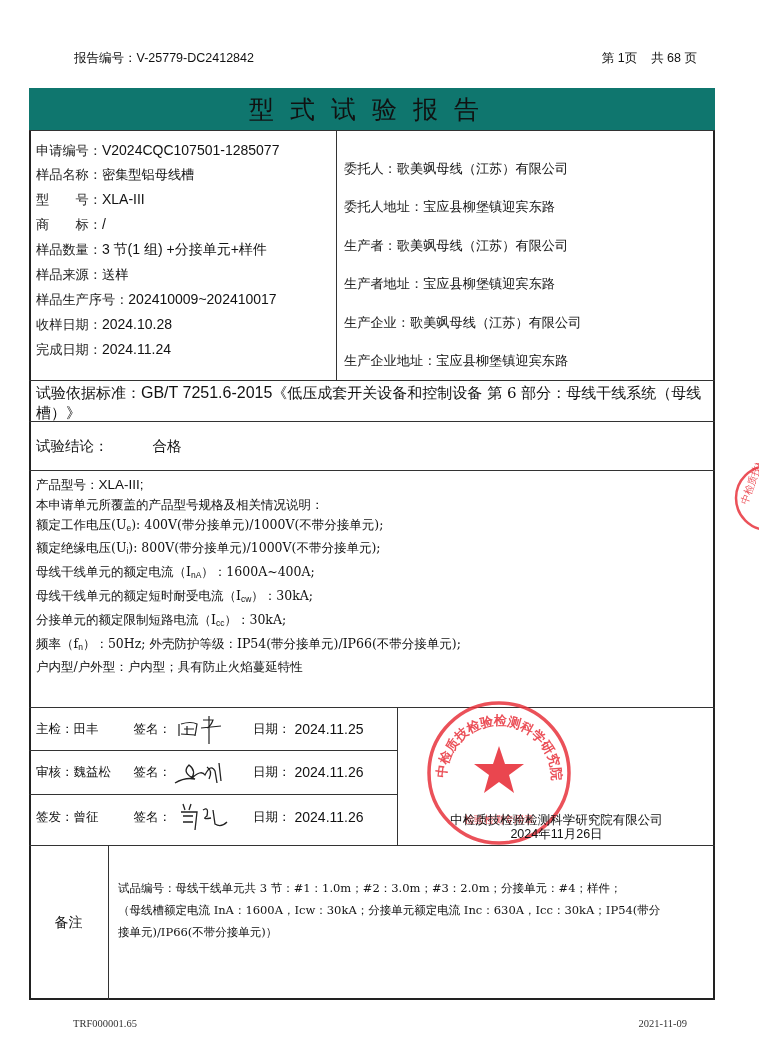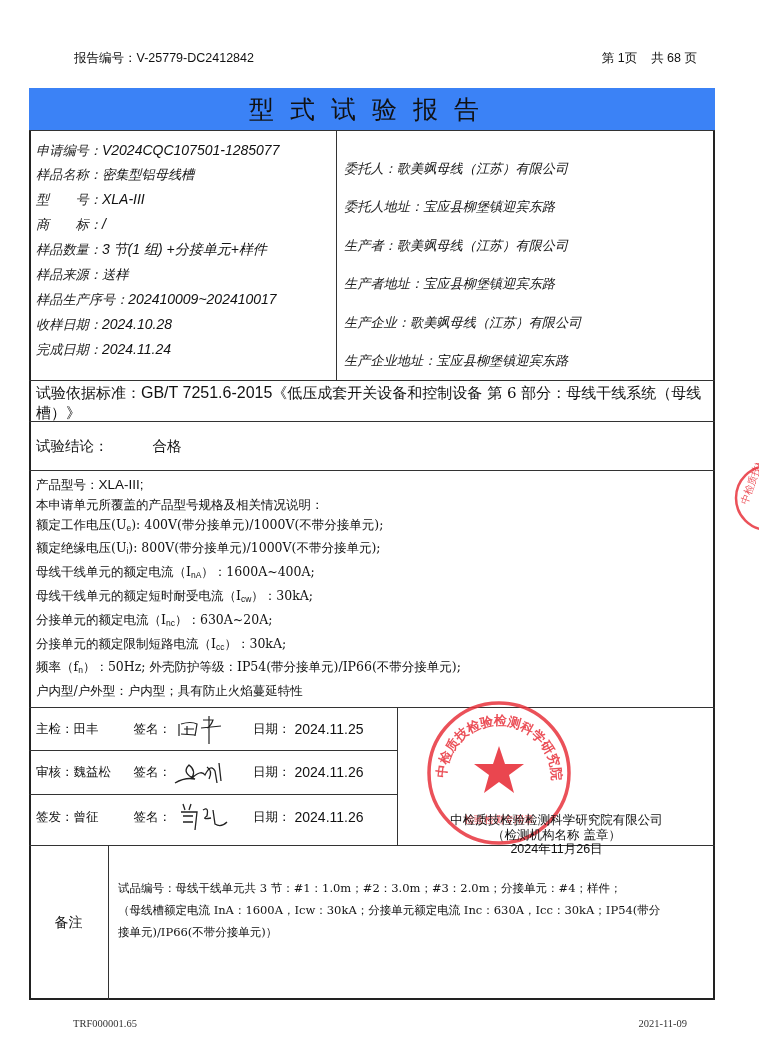--- a/index.html
+++ b/index.html
@@ -9,25 +9,25 @@
 
   .header-line { top:50px; font-size:12.5px; font-family:"Liberation Sans", sans-serif; }
   .report-no { left:74px; }
   .page-info { right:62px; }
   .page-info span { margin-left:14px; }
 
   .outer { left:29px; top:88px; width:686px; height:912px; border:2px solid #222; box-sizing:border-box; }
   .hline { position:absolute; left:29px; width:686px; height:1px; background:#333; }
   .vline { position:absolute; width:1px; background:#333; }
 
-  .title { left:29px; top:88px; width:686px; height:42px; background:#3b82f6;
+  .title { left:29px; top:88px; width:686px; height:42px; background:#0f766e;
            display:flex; align-items:center; justify-content:center;
            font-size:25px; letter-spacing:16px; font-family:"DejaVu Serif", serif; }
 
-  .field { position:absolute; font-size:13.2px; white-space:nowrap;font-style:italic; }
+  .field { position:absolute; font-size:13.2px; white-space:nowrap; }
   .field .lbl { font-family:"DejaVu Serif", serif; color:#222; }
   .field .val-s { font-family:"Liberation Sans", sans-serif; font-size:14px; }
   .field .val-c { font-family:"DejaVu Serif", serif; }
 
   .std { left:36px; top:383px; width:670px; font-size:15px; line-height:20px; }
   .std .lbl { font-family:"DejaVu Serif", serif; }
   .std .code { font-family:"Liberation Sans", sans-serif; font-size:16px; }
 
   .concl { left:36px; top:437px; font-size:14.5px; }
   .concl .v { margin-left:44px; }
@@ -139,21 +139,20 @@
   <span>试验结论：</span><span class="v">合格</span>
 </div>
 
 <div class="abs desc">
   <div class="line"><span>产品型号：</span><span class="num">XLA-III;</span></div>
   <div class="line">本申请单元所覆盖的产品型号规格及相关情况说明：</div>
   <div class="line"><span>额定工作电压(U</span><sub>e</sub><span>): 400V(带分接单元)/1000V(不带分接单元);</span></div>
   <div class="line"><span>额定绝缘电压(U</span><sub>i</sub><span>): 800V(带分接单元)/1000V(不带分接单元);</span></div>
   <div class="line"><span>母线干线单元的额定电流（I</span><sub>nA</sub><span>）：1600A~400A;</span></div>
   <div class="line"><span>母线干线单元的额定短时耐受电流（I</span><sub>cw</sub><span>）：30kA;</span></div>
-  <div class="line"><span>分接单元的额定电流（I</span><sub>nc</sub><span>）：630A~20A;</span></div>
   <div class="line"><span>分接单元的额定限制短路电流（I</span><sub>cc</sub><span>）：30kA;</span></div>
   <div class="line"><span>频率（f</span><sub>n</sub><span>）：50Hz; 外壳防护等级：IP54(带分接单元)/IP66(不带分接单元);</span></div>
   <div class="line">户内型/户外型：户内型；具有防止火焰蔓延特性</div>
 </div>
 
 <div class="sig-row" style="top:714px;">
   <span class="role" style="width:auto;">主检：</span>
     <span class="name" style="width:60px;">田丰</span>
   <span class="sign-lbl">签名：</span>
   <span class="sig">
@@ -196,21 +195,20 @@
   <circle cx="75" cy="75" r="70" fill="none" stroke="#e8323c" stroke-width="3.5" opacity="0.85"></circle>
   <text font-size="13" fill="#e8323c" opacity="0.85" font-family="DejaVu Sans, sans-serif" font-weight="bold">
     <textPath href="#arcTop" startOffset="0">中检质技检验检测科学研究院有限公司</textPath>
   </text>
   <polygon points="75,48 81,66 100,66 85,77 90,95 75,84 60,95 65,77 50,66 69,66" fill="#e8323c" opacity="0.9"></polygon>
   <text x="75" y="125" font-size="10" text-anchor="middle" fill="#e8323c" opacity="0.85" font-family="DejaVu Sans, sans-serif">检验检测专用章</text>
 </svg>
 
 <div class="abs org">
   <div>中检质技检验检测科学研究院有限公司</div>
-  <div>（检测机构名称 盖章）</div>
   <div class="date">2024年11月26日</div>
 </div>
 
 <svg class="abs stamp2" viewBox="0 0 70 70">
   <circle cx="35" cy="35" r="32" fill="none" stroke="#e8323c" stroke-width="2.5" opacity="0.85"></circle>
   <text x="14" y="42" font-size="10" fill="#e8323c" opacity="0.85" font-family="DejaVu Sans, sans-serif" transform="rotate(-70 14 42)">中检质技检</text>
 </svg>
 
 <div class="abs remark-label">备注</div>
 <div class="abs remark-text">

